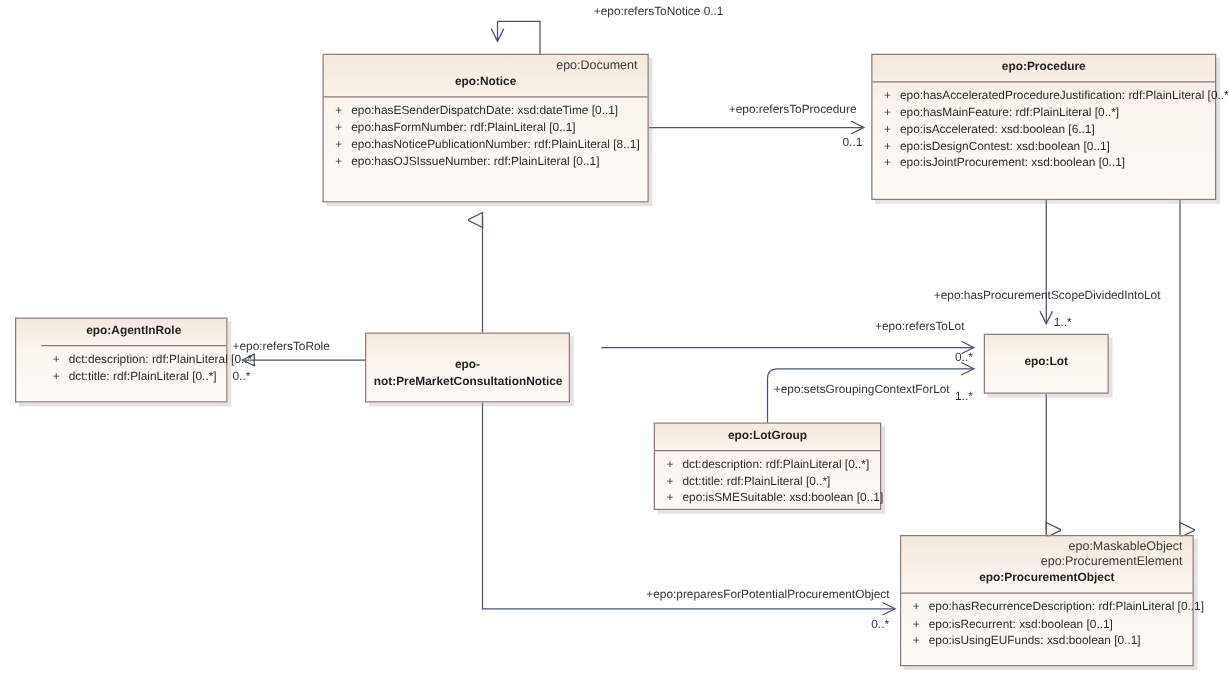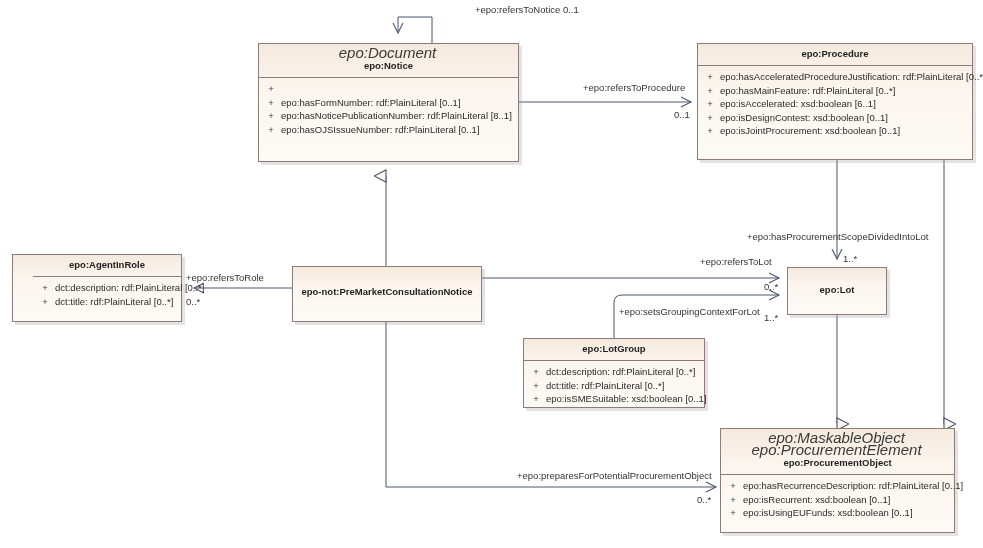--- a/index.html
+++ b/index.html
@@ -36,23 +36,22 @@
   }
   .uml-head {
     padding: 3px 6px 4px 6px;
     text-align: center;
   }
   .uml-class.has-body .uml-head {
     border-bottom: 1px solid #8d7b7b;
   }
   .stereo {
     display: block;
-    text-align: center;
-    font-style: italic;
-    font-size: 15px;
+    text-align: right;
+    font-size: 10px;
     color: #3a3a3a;
     line-height: 12px;
     padding-right: 2px;
   }
   .cname {
     display: block;
     font-weight: bold;
     font-size: 9.5px;
     line-height: 14px;
     color: #1f1f1f;
@@ -155,20 +154,21 @@
   <div class="mult-label" style="left:697px; top:494px;">0..*</div>
 
   <div class="uml-class has-body" style="left:258px; top:43px; width:261px; height:119px;">
     <div class="uml-head">
       <span class="stereo">epo:Document</span>
       <span class="cname">epo:Notice</span>
     </div>
     <div class="uml-body">
       <div class="attr">
         <span class="vis">+</span>
+        <span class="sig">epo:hasESenderDispatchDate: xsd:dateTime [0..1]</span>
       </div>
       <div class="attr">
         <span class="vis">+</span>
         <span class="sig">epo:hasFormNumber: rdf:PlainLiteral [0..1]</span>
       </div>
       <div class="attr">
         <span class="vis">+</span>
         <span class="sig">epo:hasNoticePublicationNumber: rdf:PlainLiteral [8..1]</span>
       </div>
       <div class="attr">
@@ -215,21 +215,21 @@
         <span class="vis">+</span>
         <span class="sig">dct:description: rdf:PlainLiteral [0..*]</span>
       </div>
       <div class="attr">
         <span class="vis">+</span>
         <span class="sig">dct:title: rdf:PlainLiteral [0..*]</span>
       </div>
     </div>
   </div>
 
-  <div class="uml-class" style="left:292px; top:266px; width:190px; height:56px;">
+  <div class="uml-class" style="left:292px; top:266px; width:164px; height:56px;">
     <div class="uml-head" style="padding-top:18px;">
       <span class="cname">epo-not:PreMarketConsultationNotice</span>
     </div>
   </div>
 
   <div class="uml-class" style="left:787px; top:267px; width:100px; height:48px;">
     <div class="uml-head" style="padding-top:15px;">
       <span class="cname">epo:Lot</span>
     </div>
   </div>

